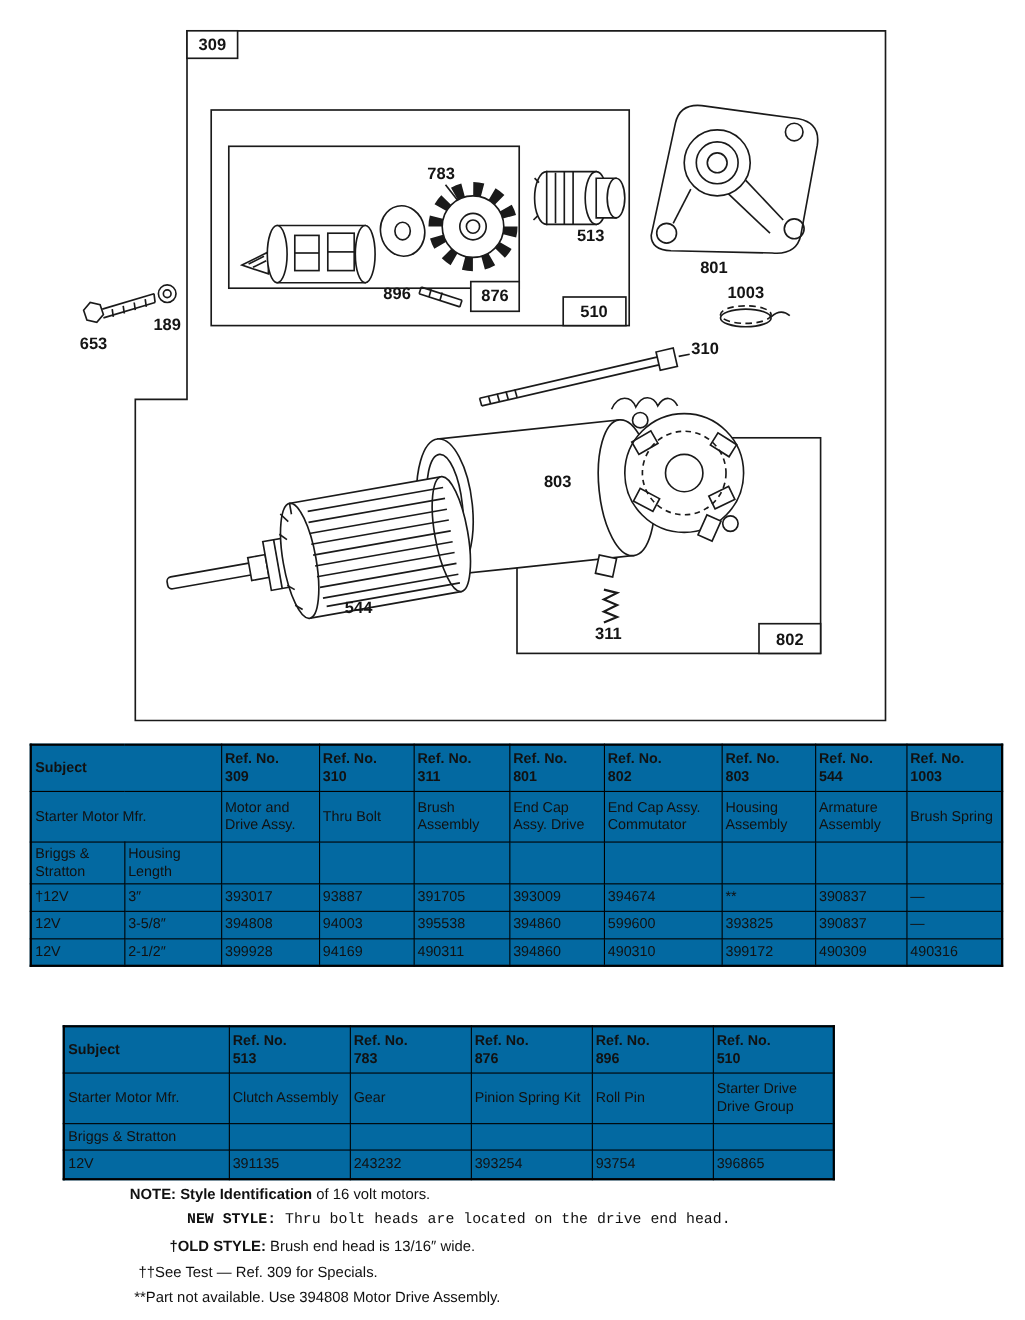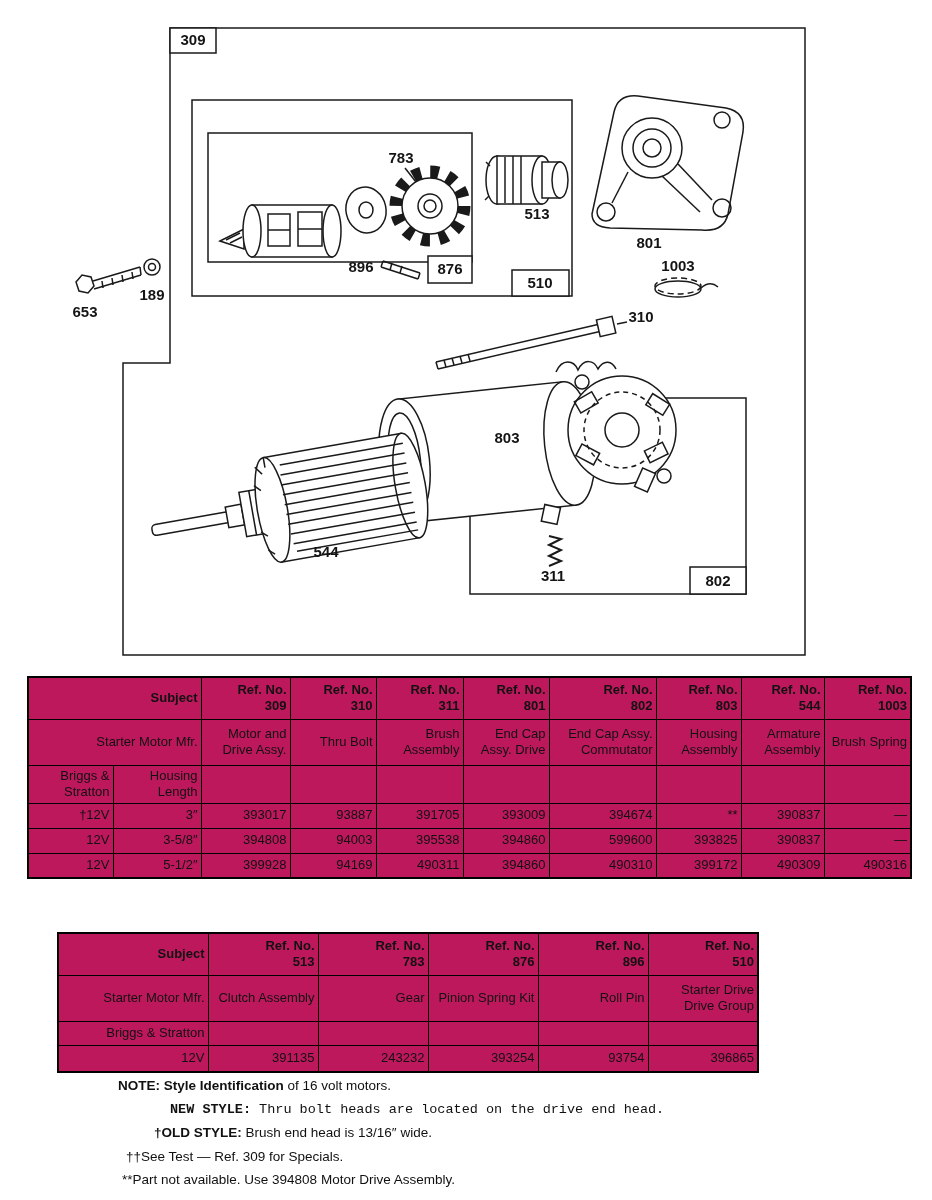--- a/index.html
+++ b/index.html
@@ -5,21 +5,21 @@
   html,body{margin:0;padding:0;background:#e8e8e8;}
   .page{position:relative;width:932px;height:1200px;margin:0 auto;background:#ffffff;
         font-family:"Liberation Sans",sans-serif;color:#111;overflow:hidden;}
   svg.diagram{position:absolute;top:0;left:0;}
   svg .ln{stroke:#1a1a1a;fill:none;stroke-width:1.5;}
   svg .wh{fill:#ffffff;}
   .svg-label{font:bold 15px "Liberation Sans",sans-serif;fill:#141414;text-anchor:middle;stroke:none;}
   .halo{paint-order:stroke;stroke:#ffffff;stroke-width:5px;}
 
   table{border-collapse:collapse;table-layout:fixed;position:absolute;
-        font-size:13px;text-align:right;color:#111;background:#be185d;}
+        font-size:13px;text-align:left;color:#111;background:#0369a1;}
   td,th{border:1px solid #000;padding:2px 3px;vertical-align:middle;font-weight:normal;
         overflow:hidden;line-height:1.25;}
   th{font-weight:bold;}
   .blk{display:block;}
   .t1{top:676px;left:27px;width:884px;border:2px solid #000;}
   .t2{top:932px;left:57px;width:700px;border:2px solid #000;}
   .r-ref{height:42px;}
   .r-part{height:46px;}
   .r-brand{height:38px;}
   .r-data{height:25px;padding-left:28px;}
@@ -307,21 +307,21 @@
     <td>94003</td>
     <td>395538</td>
     <td>394860</td>
     <td>599600</td>
     <td>393825</td>
     <td>390837</td>
     <td>—</td>
   </tr>
   <tr class="r-data">
     <td>12V</td>
-    <td>5-1/2″</td>
+    <td>2-1/2″</td>
     <td>399928</td>
     <td>94169</td>
     <td>490311</td>
     <td>394860</td>
     <td>490310</td>
     <td>399172</td>
     <td>490309</td>
     <td>490316</td>
   </tr>
   </tbody>

